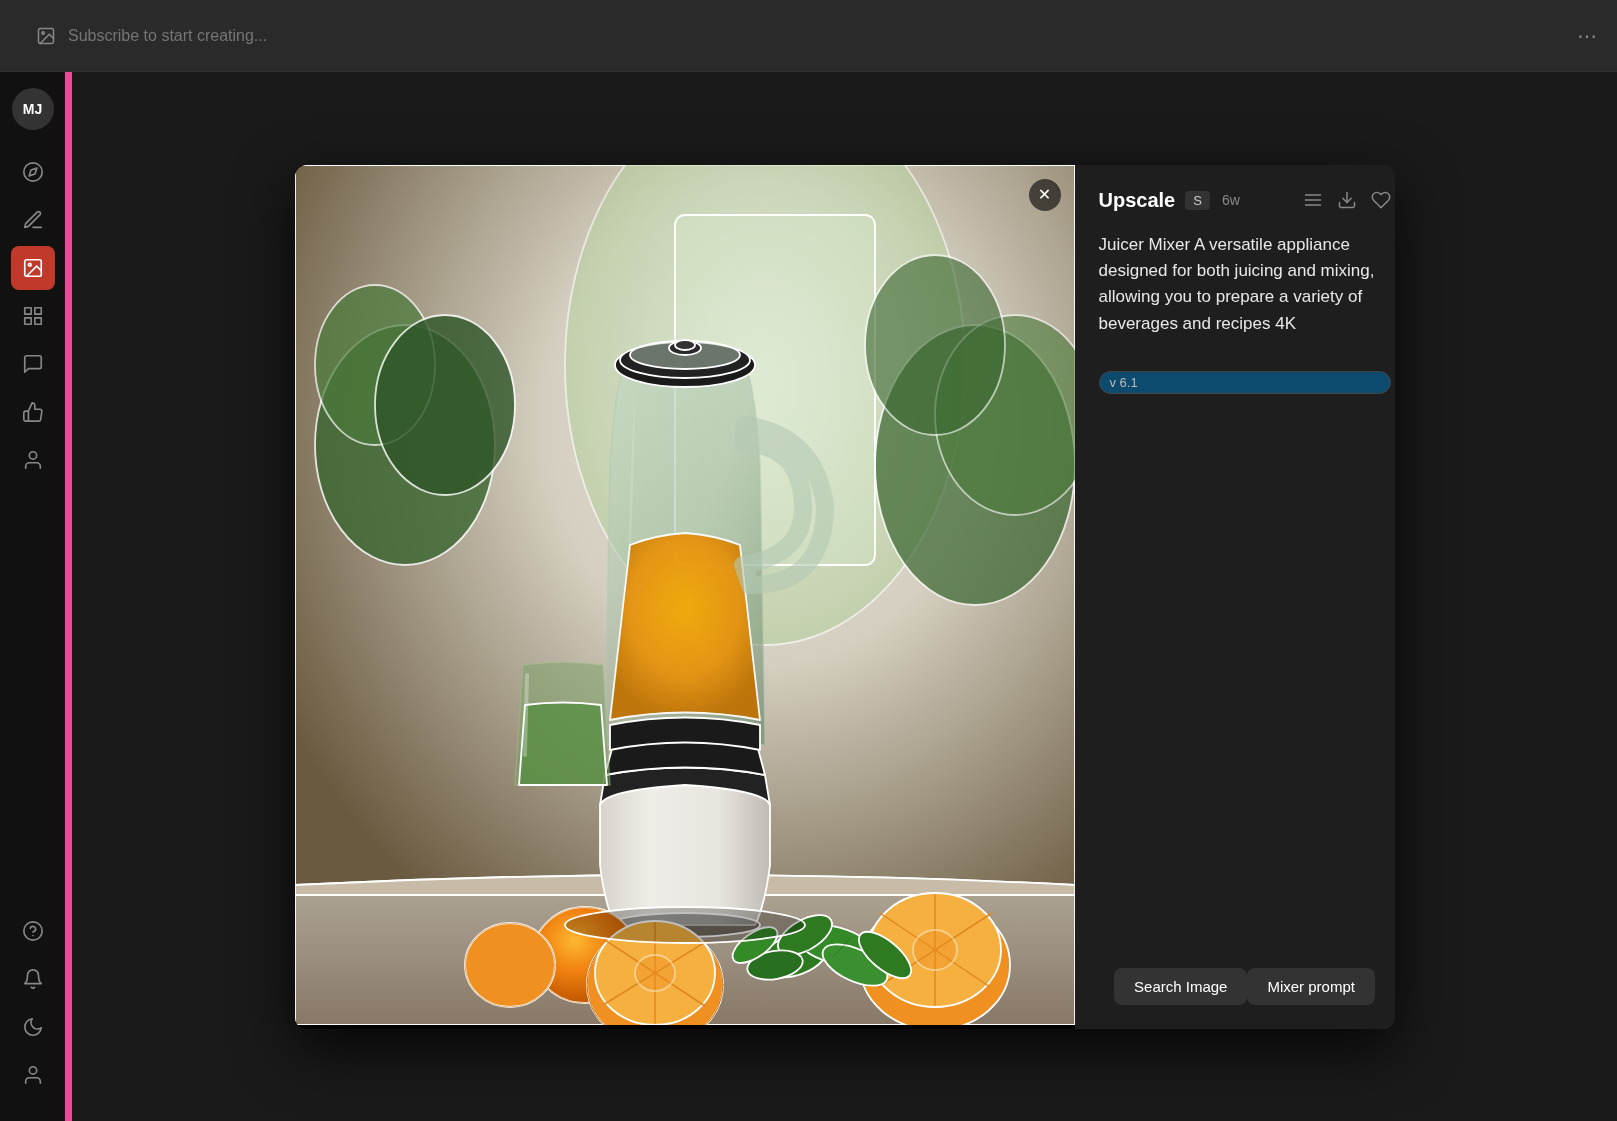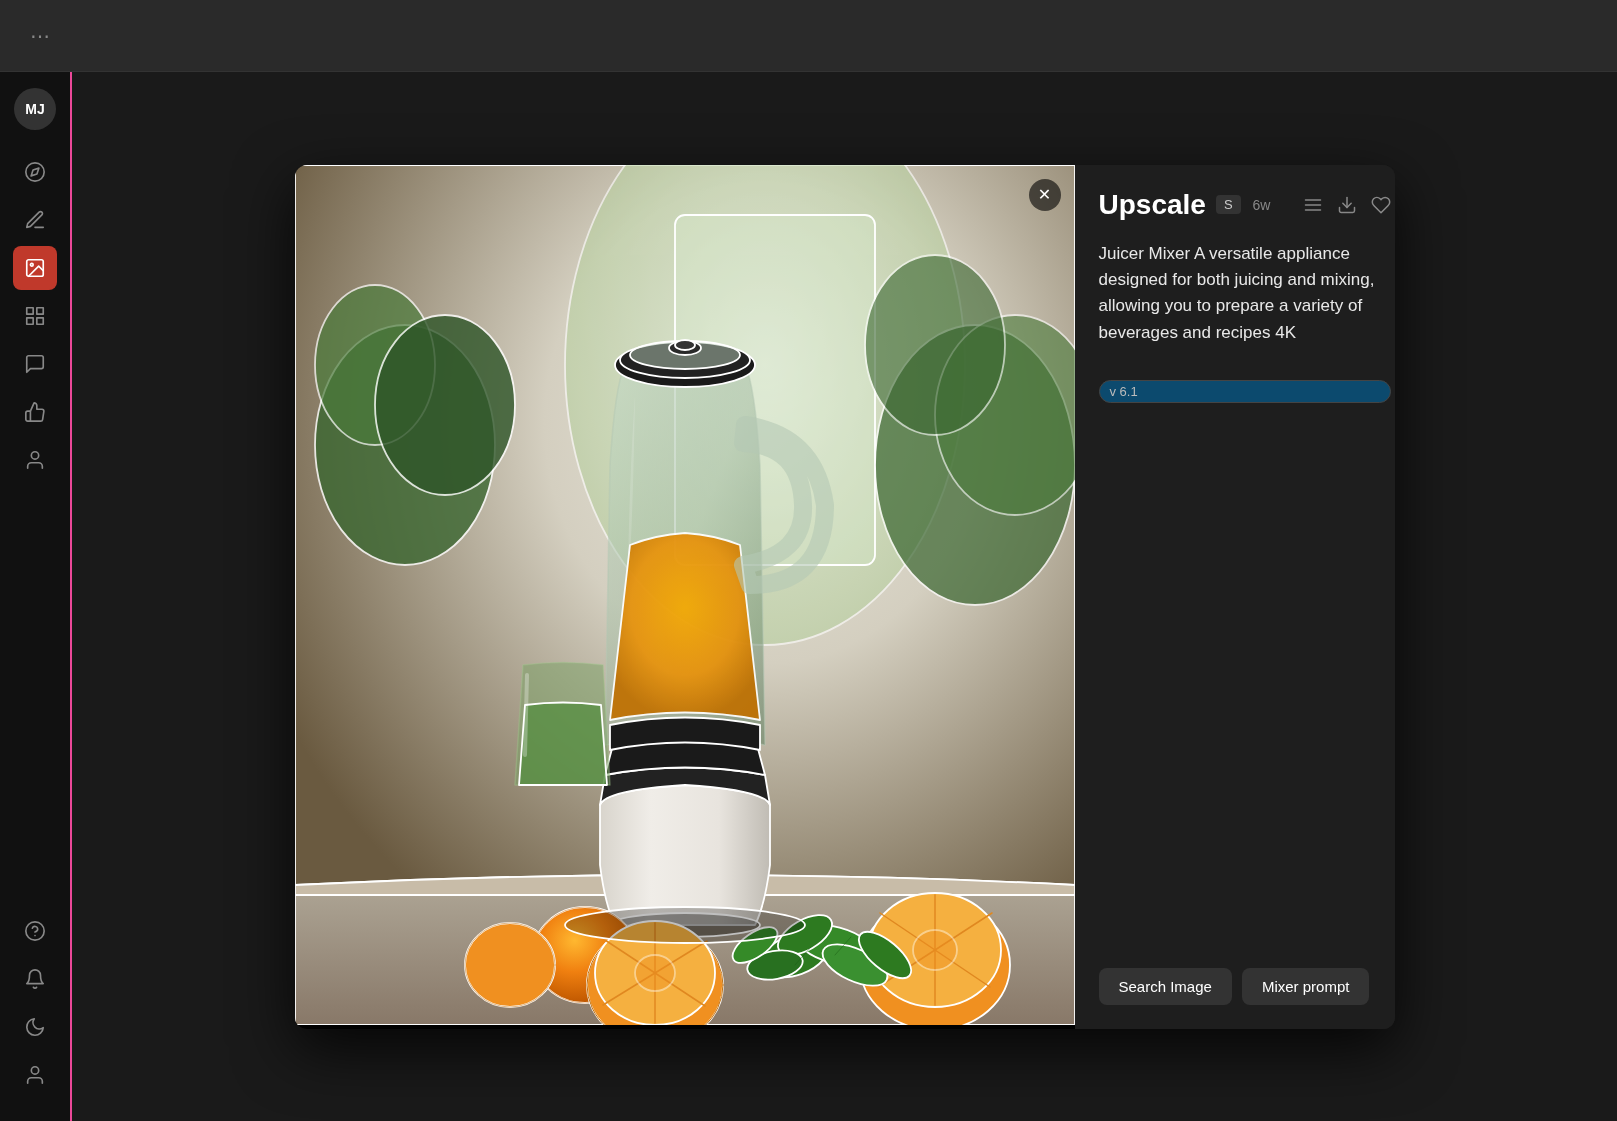--- a/index.html
+++ b/index.html
@@ -57,21 +57,21 @@
     }
 
     
     .sidebar {
       width: 72px;
       background: #111;
       display: flex;
       flex-direction: column;
       align-items: center;
       padding: 16px 0;
-      border-right: 2px solid #ec4899;
+      border-right: 7px solid #ec4899;
       flex-shrink: 0;
     }
     .sidebar-avatar {
       width: 42px;
       height: 42px;
       background: #333;
       border-radius: 50%;
       display: flex;
       align-items: center;
       justify-content: center;
@@ -168,21 +168,21 @@
       padding: 24px;
       flex-shrink: 0;
     }
     .info-header {
       display: flex;
       align-items: center;
       gap: 10px;
       margin-bottom: 20px;
     }
     .info-title {
-      font-size: 28px;
+      font-size: 20px;
       font-weight: 600;
       color: #fff;
     }
     .info-badge {
       background: #333;
       color: #ccc;
       font-size: 13px;
       padding: 2px 8px;
       border-radius: 4px;
     }
@@ -217,42 +217,49 @@
       background: #0c4a6e;
       border: 1px solid #444;
       color: #bbb;
       font-size: 13px;
       padding: 3px 10px;
       border-radius: 20px;
     }
     .info-footer {
       margin-top: auto;
       display: flex;
-      justify-content: flex-start;
-      gap: 10px;
+      justify-content: center;
     }
     .footer-btn {
       padding: 10px 20px;
       border-radius: 8px;
       font-size: 15px;
       font-weight: 500;
       cursor: pointer;
       border: none;
       background: #333;
       color: #fff;
       transition: background 0.15s;
     }
 
     
     svg { fill: none; stroke: currentColor; stroke-width: 1.8; stroke-linecap: round; stroke-linejoin: round; }
   </style>
 </head>
 <body>
 
 <div class="top-bar">
+  <div class="top-bar-input-wrapper">
+    <svg width="20" height="20" viewBox="0 0 24 24">
+      <rect x="3" y="3" width="18" height="18" rx="2" ry="2"></rect>
+      <circle cx="8.5" cy="8.5" r="1.5"></circle>
+      <polyline points="21 15 16 10 5 21"></polyline>
+    </svg>
+    <input class="top-bar-input" type="text" readonly="" placeholder="Subscribe to start creating..." style="">
+  </div>
   <span class="top-bar-dots">⋯</span>
 </div>
 
 <div class="main-layout">
 
   <div class="sidebar">
     <div class="sidebar-avatar">MJ</div>
 
     <div class="sidebar-nav">
 

